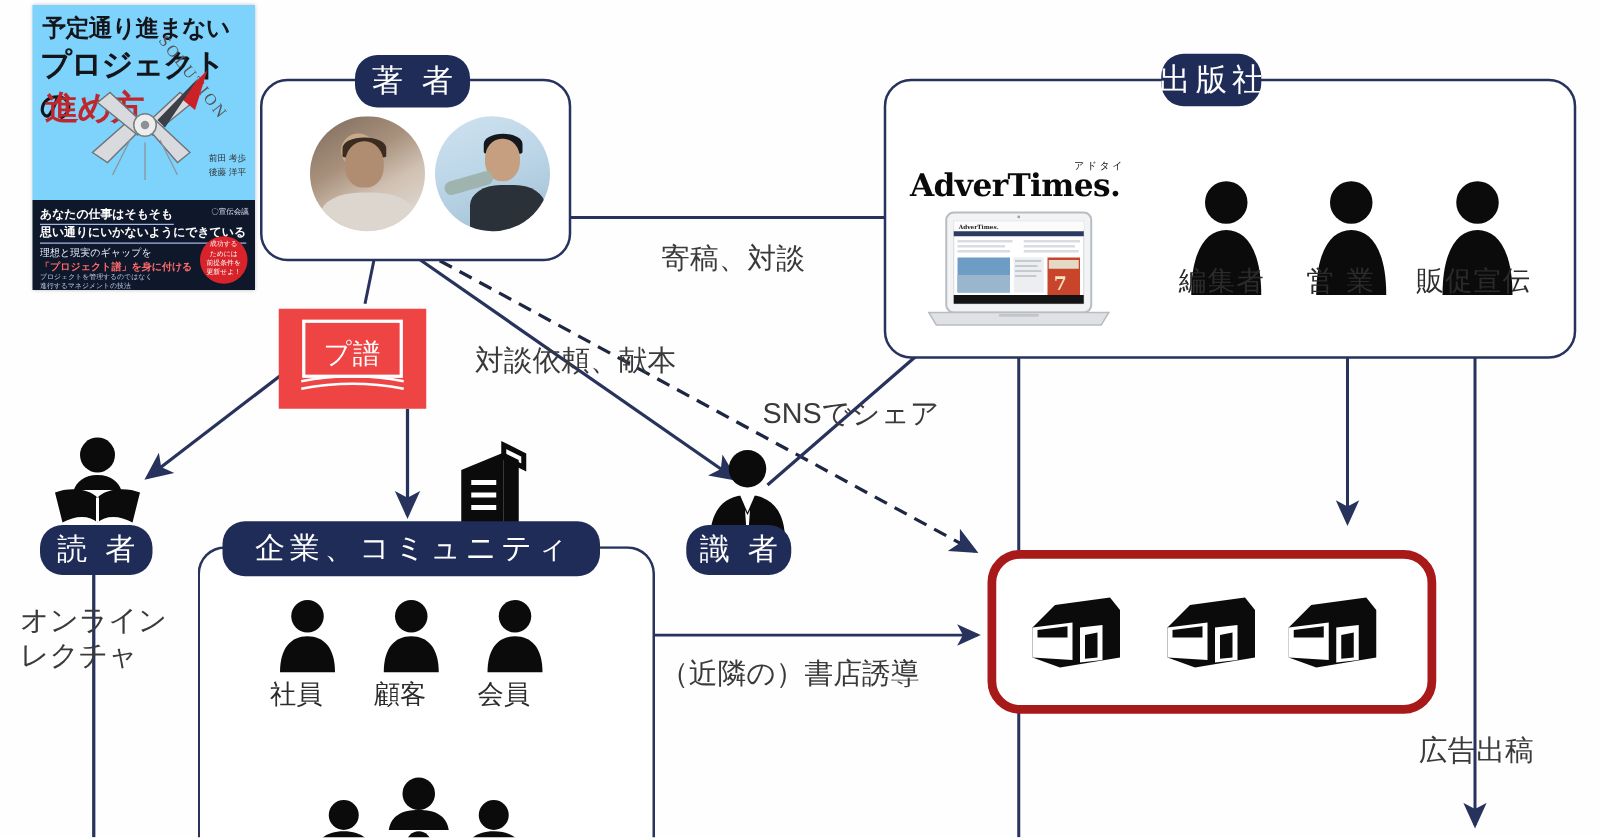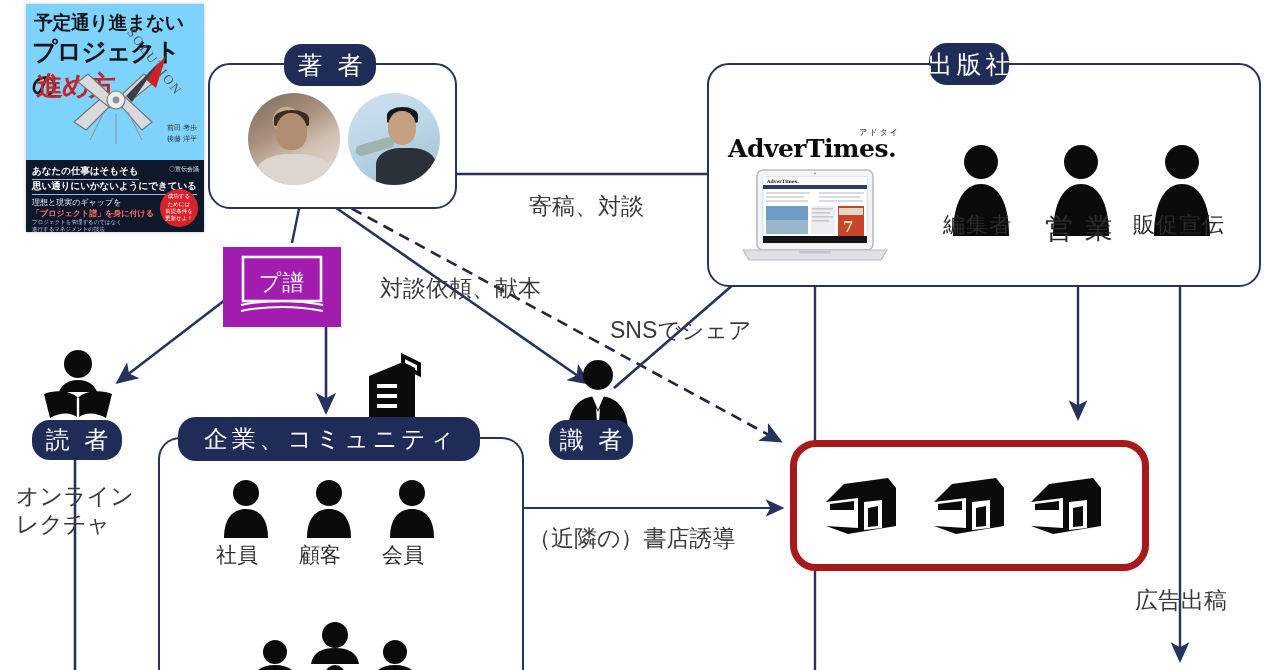--- a/index.html
+++ b/index.html
@@ -79,21 +79,21 @@
   .p1 .hair{position:absolute;left:28%;top:18%;width:38%;height:18%;border-radius:50% 50% 8% 8%;background:#3b2c22;}
   .p1 .body{position:absolute;left:10%;bottom:-6%;width:80%;height:40%;border-radius:44% 44% 0 0;background:#dcd6cf;}
   .p2{left:348px;top:93px;width:92px;height:92px;z-index:5;
       background:linear-gradient(160deg,#cfe2ef 0%,#bcd6e8 45%,#9fbdd2 100%);}
   .p2 .head{position:absolute;left:44%;top:20%;width:30%;height:36%;border-radius:48%;background:#c59f80;}
   .p2 .hair{position:absolute;left:42%;top:15%;width:34%;height:18%;border-radius:50% 50% 10% 10%;background:#14181d;}
   .p2 .body{position:absolute;left:30%;bottom:-4%;width:66%;height:44%;border-radius:40% 40% 0 0;background:#2b3138;}
   .p2 .arm{position:absolute;left:8%;top:52%;width:44%;height:12%;border-radius:6px;background:#9fb4ae;transform:rotate(-16deg);}
 
   
-  #pufu{left:223px;top:247px;width:118px;height:80px;z-index:5;background:#a21caf;}
+  #pufu{left:223px;top:247px;width:118px;height:80px;z-index:5;background:#ef4444;}
   #pufu .glyph{position:absolute;inset:0;display:flex;align-items:center;justify-content:center;}
   #pufu .txt{position:relative;z-index:2;color:#ffffff;font-size:22px;letter-spacing:1px;top:-4px;}
 
   
   #advlogo{left:728px;top:128px;width:180px;height:34px;z-index:5;}
   .adv-ruby{position:absolute;right:8px;top:-1px;font-size:8px;color:#111;letter-spacing:2px;}
   .adv-word{position:absolute;left:0;top:6px;font-family:"DejaVu Serif","Liberation Serif",serif;font-weight:700;
             font-size:25px;color:#0a0a0a;letter-spacing:-.5px;font-style:normal;}
   #laptop{left:735px;top:166px;width:160px;height:110px;z-index:5;}
 
@@ -258,21 +258,21 @@
     </svg>
   </div>
   <div class="plabel" style="left:943px;top:210px;font-size:22px;letter-spacing:1px;">編集者</div>
 
   <div class="person" style="left:1050px;top:140px;">
     <svg width="62" height="96" viewBox="0 0 62 96">
       <circle cx="31" cy="22" r="17" fill="#0b0b0b"></circle>
       <path d="M3,96 C3,62 14,44 31,44 C48,44 59,62 59,96 Z" fill="#0b0b0b"></path>
     </svg>
   </div>
-  <div class="plabel" style="left:1045px;top:210px;font-size:28px;letter-spacing:2px;">営 業</div>
+  <div class="plabel" style="left:1045px;top:210px;font-size:22px;letter-spacing:2px;">営 業</div>
 
   <div class="person" style="left:1151px;top:140px;">
     <svg width="62" height="96" viewBox="0 0 62 96">
       <circle cx="31" cy="22" r="17" fill="#0b0b0b"></circle>
       <path d="M3,96 C3,62 14,44 31,44 C48,44 59,62 59,96 Z" fill="#0b0b0b"></path>
     </svg>
   </div>
   <div class="plabel" style="left:1133px;top:210px;font-size:22px;letter-spacing:1px;">販促宣伝</div>
 
   <div class="person" style="left:40px;top:346px;">

